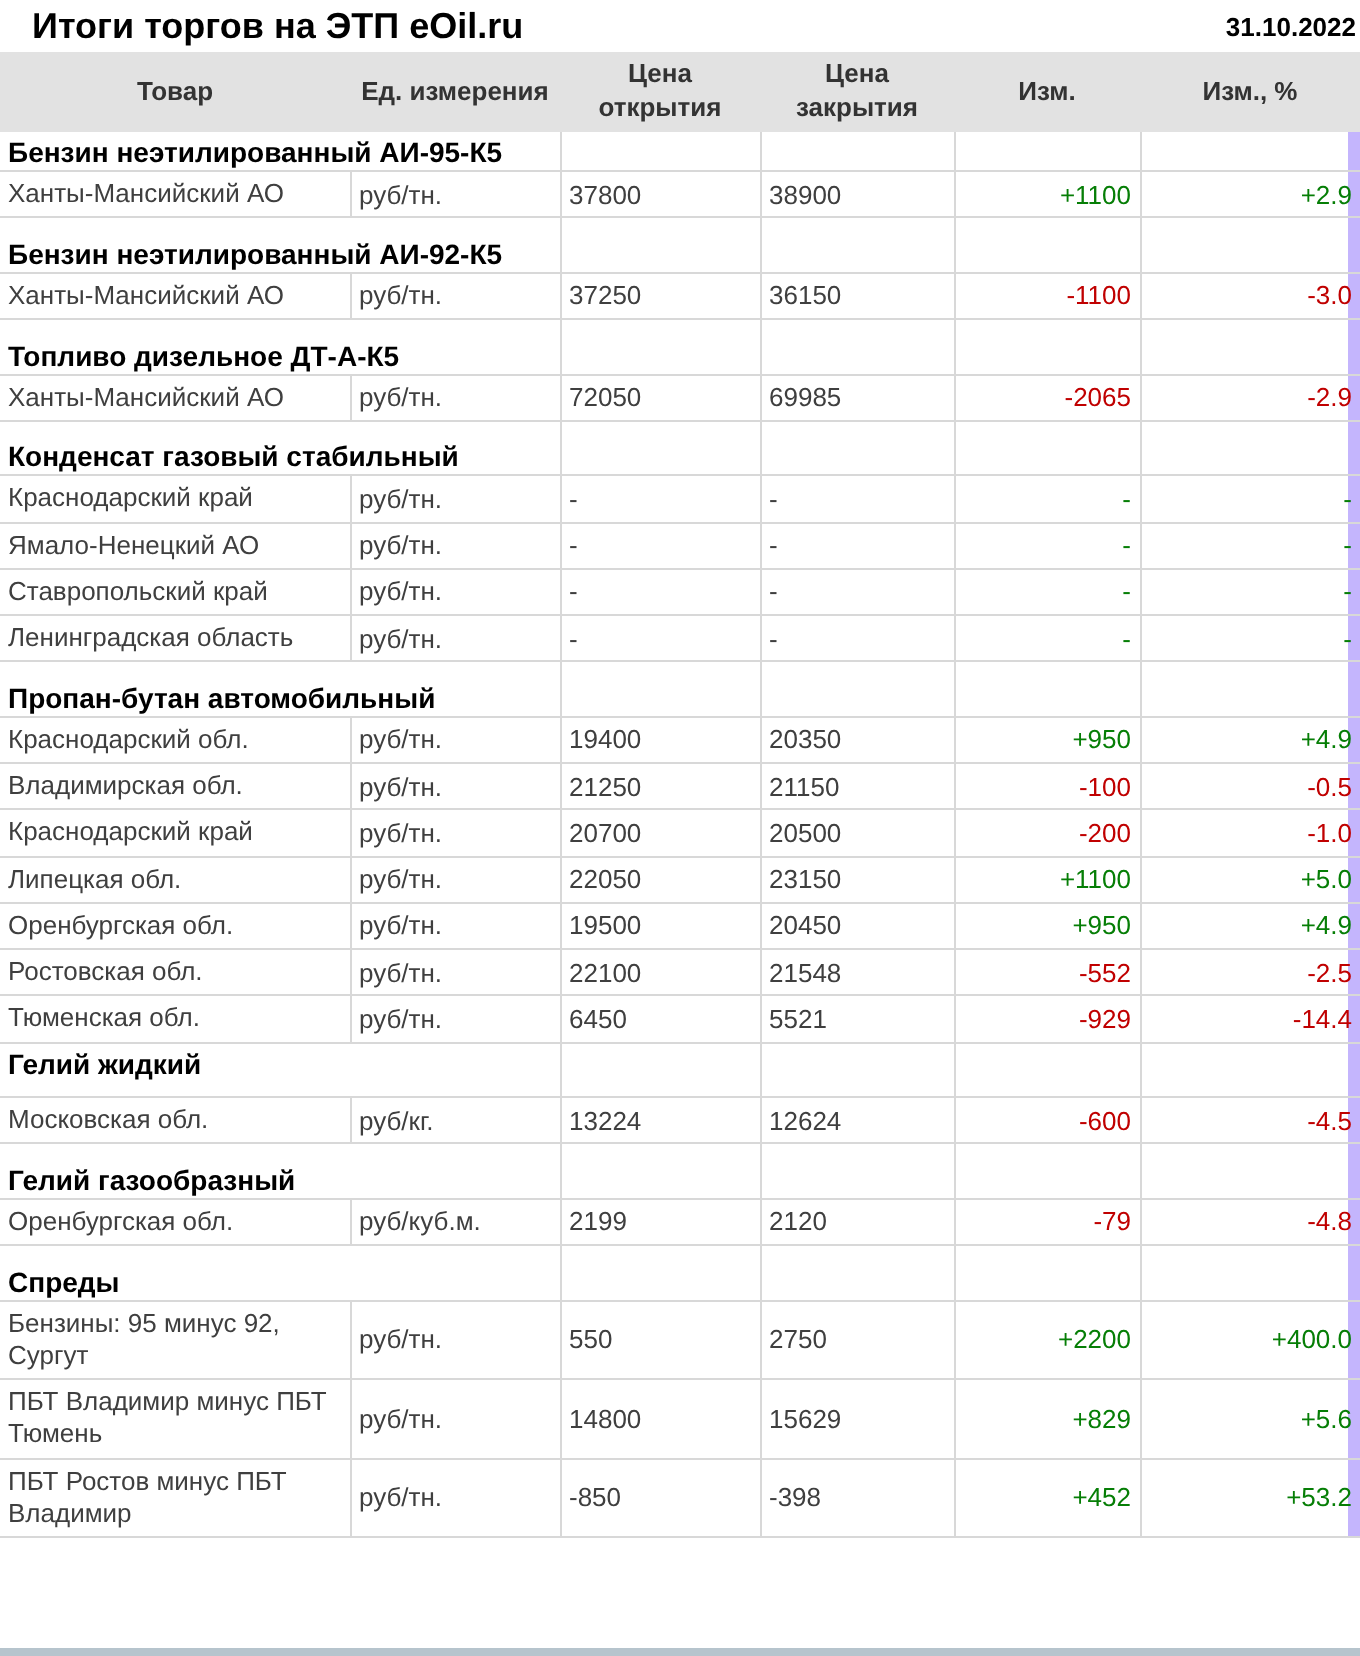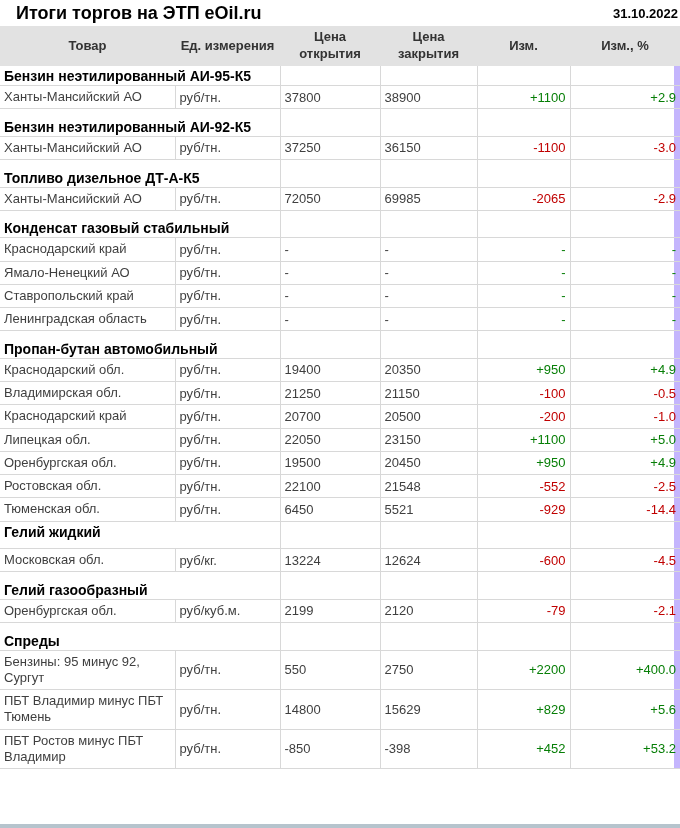--- a/index.html
+++ b/index.html
@@ -303,21 +303,21 @@
           <td class="vsep"></td>
           <td class="vsep"></td>
           <td class="vsep"></td>
         </tr>
         <tr class="row-data">
           <td class="name">Оренбургская обл.</td>
           <td class="unit vsep">руб/куб.м.</td>
           <td class="num vsep">2199</td>
           <td class="num vsep">2120</td>
           <td class="chg vsep neg">-79</td>
-          <td class="chg vsep neg">-2.1</td>
+          <td class="chg vsep neg">-4.8</td>
         </tr>
         <tr class="row-gap">
           <td colspan="2"></td>
           <td class="vsep"></td>
           <td class="vsep"></td>
           <td class="vsep"></td>
           <td class="vsep"></td>
         </tr>
         <tr class="row-section has-line">
           <td class="section-title" colspan="2">Спреды</td>

